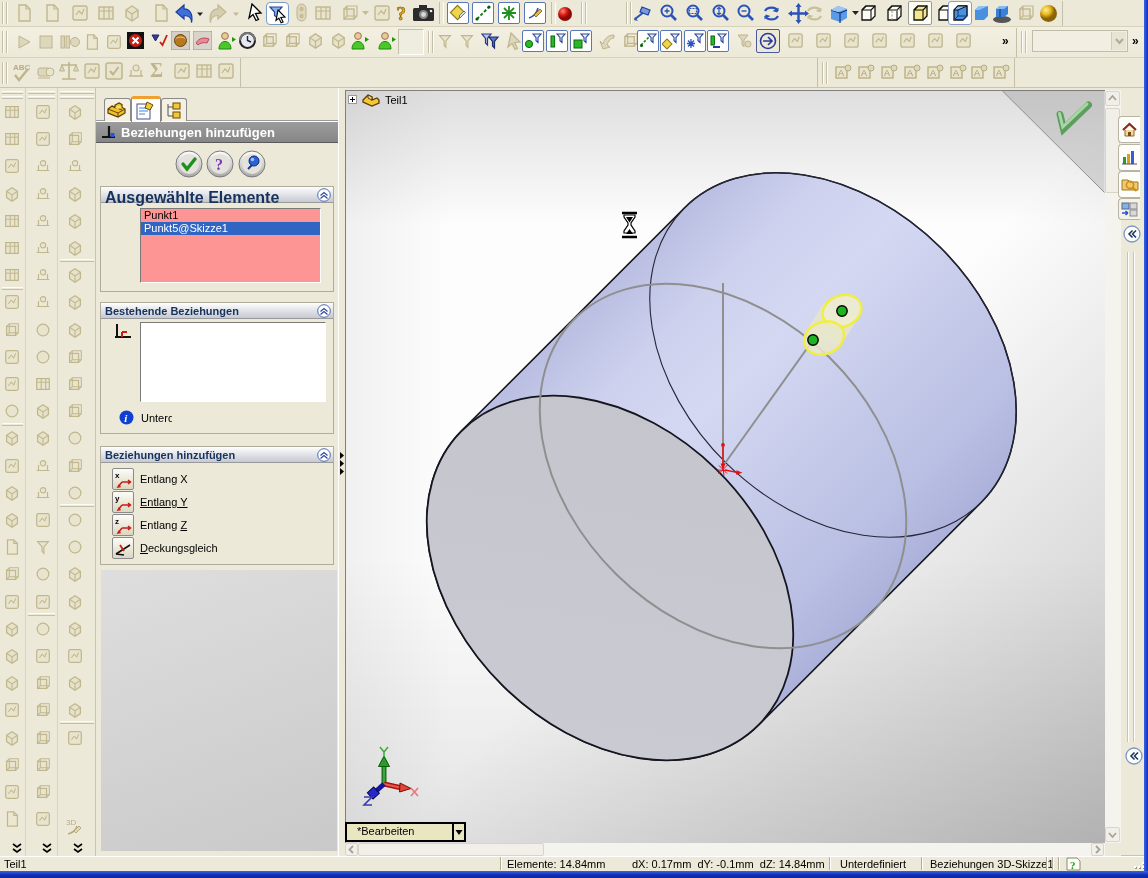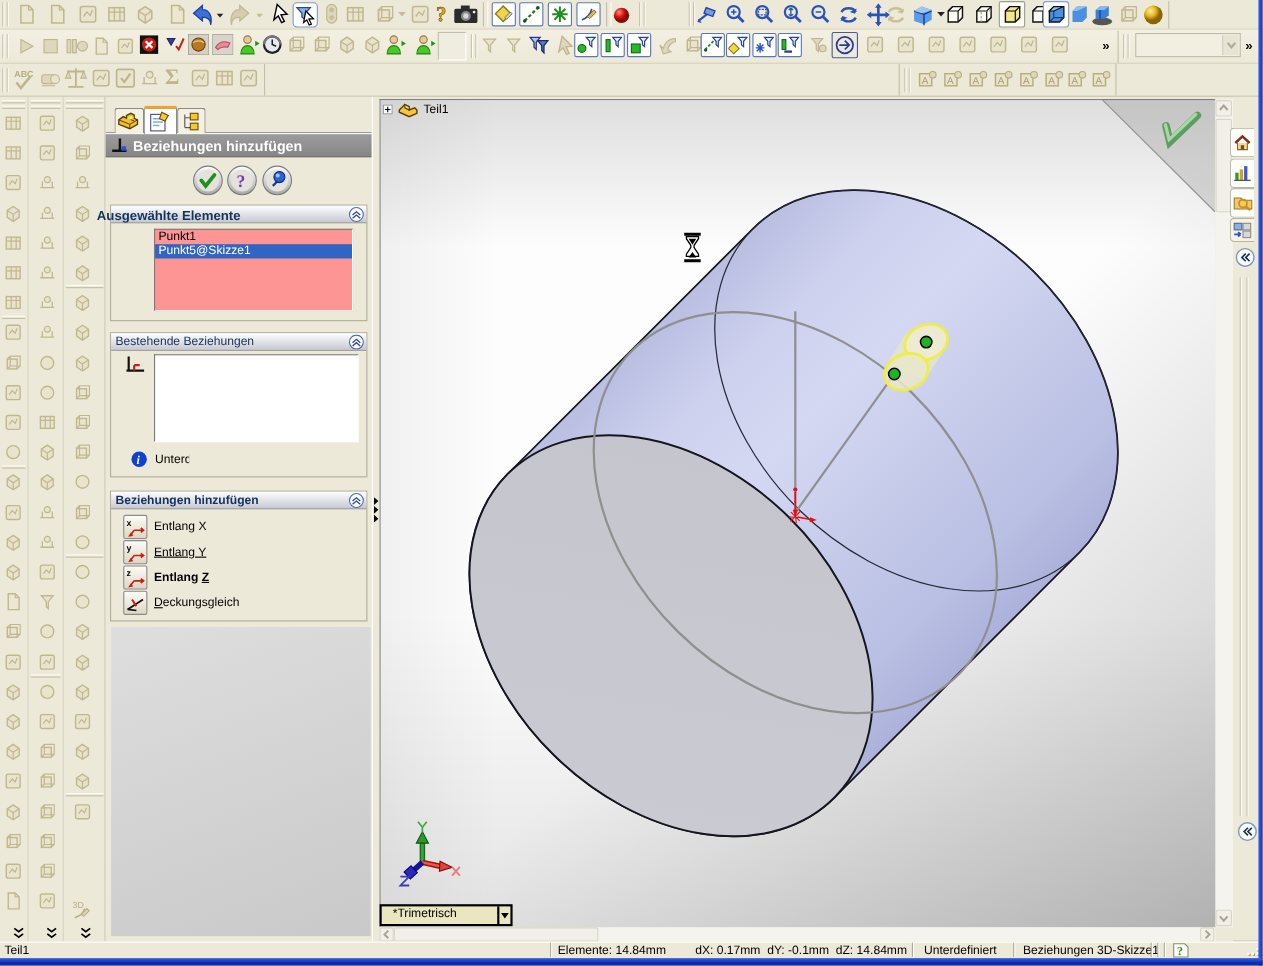--- a/index.html
+++ b/index.html
@@ -815,32 +815,32 @@
       </linearGradient>
     </defs>
     <circle cx="14" cy="14" r="13" fill="url(#bc3)" stroke="#7a7a7a"></circle>
     <circle cx="14" cy="14" r="10" fill="#e4e2da"></circle>
     <path d="M10 19l4-4" stroke="#1a3a8a" stroke-width="2"></path>
     <circle cx="16" cy="11" r="5" fill="#2a62d8" stroke="#0a2a7a"></circle>
     <circle cx="14.5" cy="9.5" r="1.8" fill="#9ec2f4"></circle>
   </svg>
 <div class="ab" style="left:100px;top:186px;width:234px;height:106px;border:1px solid #b0ac9c;background:#ece9d8"></div>
 <div class="ab" style="left:101px;top:187px;width:232px;height:16px;background:linear-gradient(#fefefe,#c6c9d1);border-bottom:1px solid #9a9a9a"></div>
-<span class="ab" style="left:88px;top:189px;font-size:12px;font-weight:bold;color:#16325c">Ausgewählte Elemente</span>
+<span class="ab" style="left:105px;top:189px;font-size:16px;font-weight:bold;color:#16325c">Ausgewählte Elemente</span>
 <svg class="ab" style="left:317px;top:188px" width="14" height="14">
     <circle cx="7" cy="7" r="6.3" fill="#fff" stroke="#4a6ab0"></circle>
     <path d="M3.5 7.5L7 4.5l3.5 3M3.5 10.5L7 7.5l3.5 3" fill="none" stroke="#2a4a9a" stroke-width="1.2"></path>
   </svg>
 <div class="ab" style="left:140px;top:208px;width:181px;height:75px;background:#fe9595;border:1px solid #7a7a7a;border-bottom-color:#fff;border-right-color:#fff;font-size:11px;line-height:13px">
     <div style="padding-left:3px;color:#000">Punkt1</div>
     <div style="padding-left:3px;background:#3165c4;color:#fff">Punkt5@Skizze1</div>
   </div>
 <div class="ab" style="left:100px;top:302px;width:234px;height:132px;border:1px solid #b0ac9c;background:#ece9d8"></div>
 <div class="ab" style="left:101px;top:303px;width:232px;height:16px;background:linear-gradient(#fefefe,#c6c9d1);border-bottom:1px solid #9a9a9a"></div>
-<span class="ab" style="left:105px;top:305px;font-size:11px;font-weight:normal;color:#16325c">Bestehende Beziehungen</span>
+<span class="ab" style="left:105px;top:305px;font-size:11px;font-weight:bold;color:#16325c">Bestehende Beziehungen</span>
 <svg class="ab" style="left:317px;top:304px" width="14" height="14">
     <circle cx="7" cy="7" r="6.3" fill="#fff" stroke="#4a6ab0"></circle>
     <path d="M3.5 7.5L7 4.5l3.5 3M3.5 10.5L7 7.5l3.5 3" fill="none" stroke="#2a4a9a" stroke-width="1.2"></path>
   </svg>
 <svg class="ab" style="left:113px;top:322px" width="20" height="19">
     <path d="M4 2v13M2 15h16" stroke="#111" stroke-width="2"></path>
     <path d="M9 15v-5M9 10h5" stroke="#c81e14" stroke-width="2"></path>
   </svg>
 <div class="ab" style="left:140px;top:322px;width:186px;height:80px;background:#fff;border:1px solid #7a7a7a;border-bottom-color:#fff;border-right-color:#fff"></div>
 <svg class="ab" style="left:119px;top:410px" width="15" height="15">
@@ -874,21 +874,21 @@
     <path d="M9 13l-4 5M6.5 15.5L5 18l2.7-.5" fill="none" stroke="#c81e14" stroke-width="1.5"></path>
   </svg>
 <div class="ab" style="left:112px;top:537px;width:22px;height:22px;background:linear-gradient(#fdfcf6,#dcd7c2);border:1px solid #8a8a8a;border-radius:2px"></div>
 <svg class="ab" style="left:113px;top:538px" width="20" height="20">
     <path d="M3 16L17 7" stroke="#111" stroke-width="1.6"></path>
     <path d="M3 16l8 1" stroke="#111" stroke-width="1.6"></path>
     <path d="M7 7l4 6" stroke="#c81e14" stroke-width="1.8"></path>
   </svg>
 <span class="ab dtext" style="left:140px;top:473px;text-align:center;">Entlang X</span>
 <span class="ab dtext" style="left:140px;top:496px;text-decoration:underline;">Entlang Y</span>
-<span class="ab dtext" style="left:140px;top:519px;font-weight:bold">Entlang <u>Z</u></span>
+<span class="ab dtext" style="left:140px;top:519px;font-weight:normal">Entlang <u>Z</u></span>
 <span class="ab dtext" style="left:140px;top:542px;"><u>D</u>eckungsgleich</span>
 <div class="ab" style="left:101px;top:570px;width:236px;height:281px;background:linear-gradient(160deg,#dedede,#c9c9c9)"></div>
 <div class="ab" style="left:338px;top:88px;width:7px;height:768px;background:#ece9d8;border-left:1px solid #fff"></div>
 <svg class="ab" style="left:339px;top:452px" width="6" height="7">
     <path d="M1 0l4 3.5L1 7z" fill="#000"></path>
   </svg>
 <svg class="ab" style="left:339px;top:460px" width="6" height="7">
     <path d="M1 0l4 3.5L1 7z" fill="#000"></path>
   </svg>
 <svg class="ab" style="left:339px;top:468px" width="6" height="7">
@@ -960,21 +960,21 @@
 <div class="ab" style="left:348px;top:95px;width:9px;height:9px;background:#fff;border:1px solid #9a9a9a"></div>
 <svg class="ab" style="left:348px;top:95px" width="9" height="9">
     <path d="M2 4.5h5M4.5 2v5" stroke="#000"></path>
   </svg>
 <svg class="ab" style="left:361px;top:92px" width="19" height="15">
     <path d="M2 8l5-5 4 2v3l5-2 2 2v3l-7 3-9-4z" fill="#f2c834" stroke="#5a3a08" stroke-width="1.3"></path>
     <path d="M7 3l4 2v3l-4-2z" fill="#f8e28a" stroke="#5a3a08"></path>
   </svg>
 <span class="ab dtext" style="left:385px;top:94px">Teil1</span>
 <div class="ab" style="left:345px;top:822px;width:121px;height:20px;border:2px solid #000;background:#e9e6c0"></div>
-<span class="ab dtext" style="left:357px;top:825px">*Trimetrisch</span>
+<span class="ab dtext" style="left:357px;top:825px">*Bearbeiten</span>
 <div class="ab" style="left:452px;top:824px;width:2px;height:16px;background:#000"></div>
 <svg class="ab" style="left:454px;top:824px" width="10" height="16">
     <path d="M1.5 6h7L5 11z" fill="#000"></path>
   </svg>
 <div class="ab" style="left:1105px;top:90px;width:16px;height:753px;background:#f4f3ee"></div>
 <div class="ab" style="left:1105px;top:91px;width:15px;height:15px;background:#f1efe8;border:1px solid #d8d5c6;border-radius:2px"></div>
 <svg class="ab" style="left:1105px;top:91px" width="15" height="15">
     <path d="M4 9l3.5-4L11 9" fill="none" stroke="#a8a494" stroke-width="1.8"></path>
   </svg>
 <div class="ab" style="left:1105px;top:827px;width:15px;height:15px;background:#f1efe8;border:1px solid #d8d5c6;border-radius:2px"></div>

